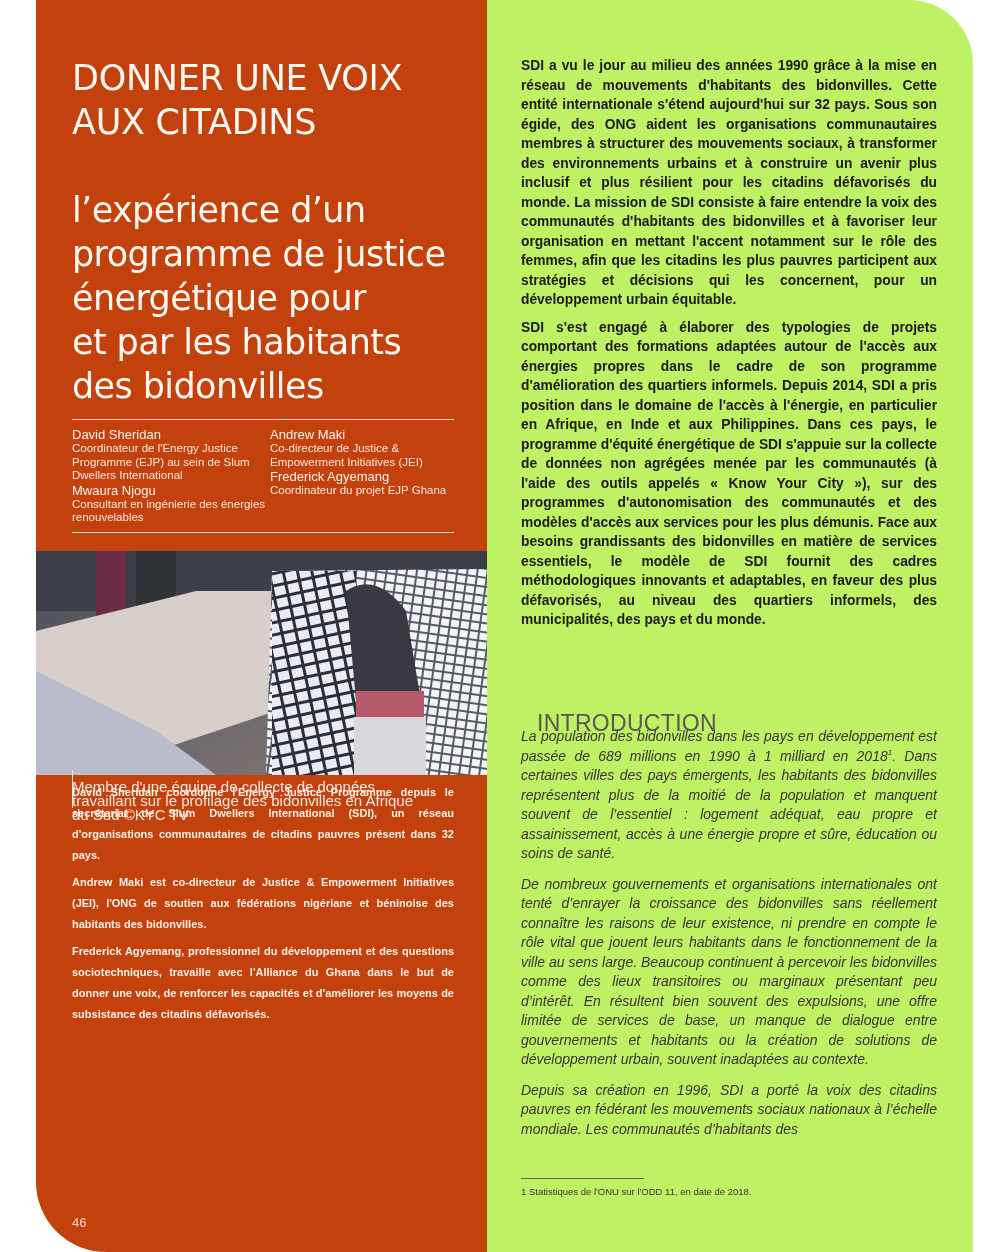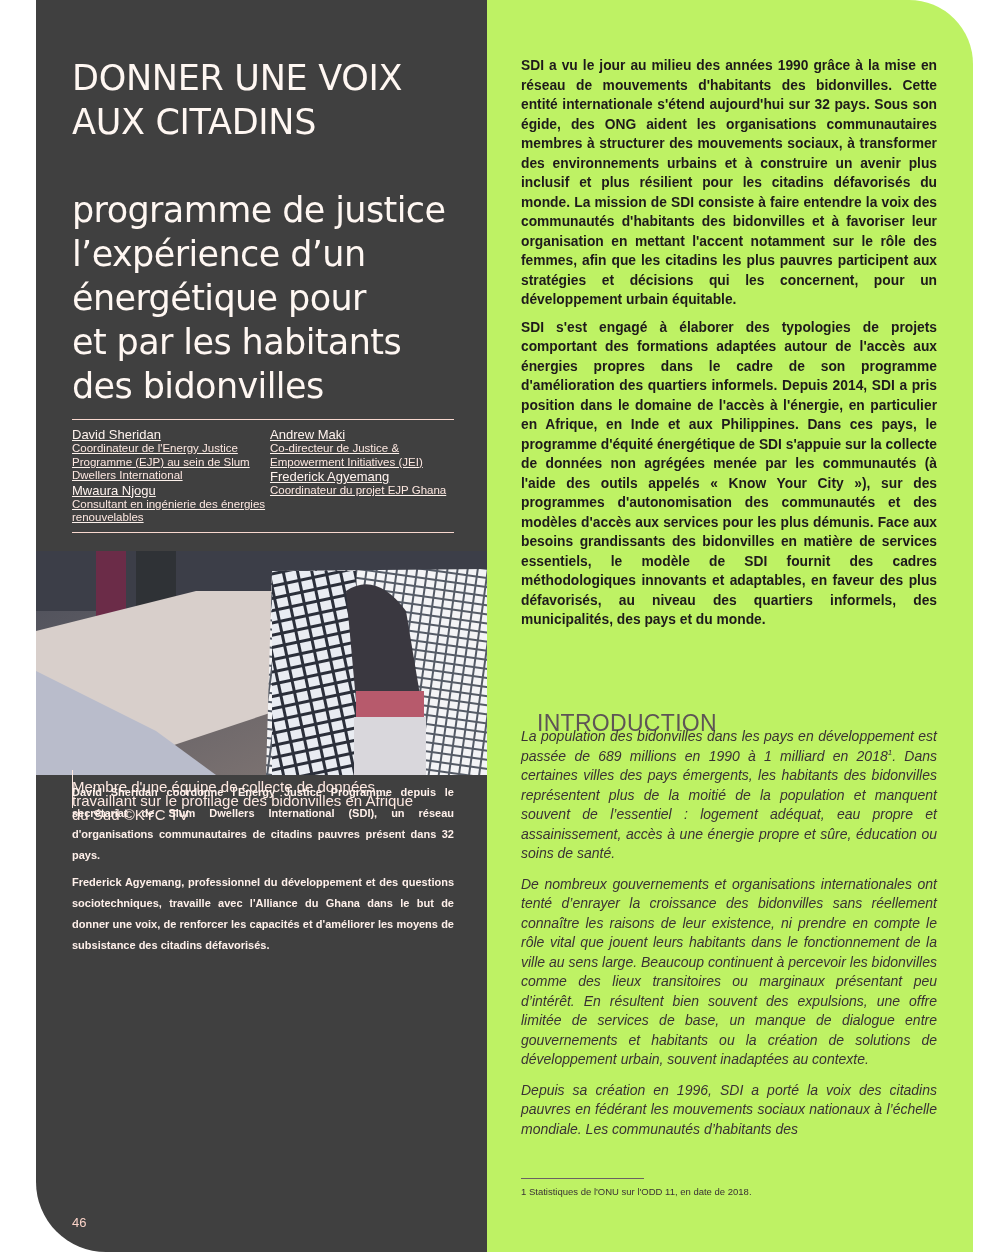--- a/index.html
+++ b/index.html
@@ -3,21 +3,21 @@
 <meta charset="utf-8">
 <style>
   html, body { margin:0; padding:0; }
   body {
     width:1008px; height:1252px; position:relative; overflow:hidden;
     background:#ffffff;
     font-family:"Liberation Sans", sans-serif;
   }
   .left-panel {
     position:absolute; left:36px; top:0; width:451px; height:1252px;
-    background:#404040; border-bottom-left-radius:70px;
+    background:#c2410c; border-bottom-left-radius:70px;
     color:#fdf2ec;
   }
   .right-panel {
     position:absolute; left:487px; top:0; width:486px; height:1252px;
     background:#bef264; border-top-right-radius:64px;
     color:#1e1a1b;
   }
   .title-main {
     position:absolute; left:36px; top:56px; width:420px;
     font-family:"DejaVu Sans", sans-serif;
@@ -26,21 +26,21 @@
   }
   .title-sub {
     position:absolute; left:36px; top:188px; width:420px;
     font-family:"DejaVu Sans", sans-serif;
     font-size:35px; line-height:44px; font-weight:normal; color:#fff7f2;
     letter-spacing:-0.6px; margin:0;
   }
   .title-sub .ln, .title-main .ln { display:block; white-space:nowrap; }
   .rule { position:absolute; left:36px; width:382px; height:1px; background:#f9d8cf; }
   .authors { position:absolute; left:36px; top:427px; width:400px; font-size:11.5px; line-height:13.6px; }
-  .authors .col { position:absolute; top:0; width:200px;text-decoration:underline; }
+  .authors .col { position:absolute; top:0; width:200px; }
   .authors .col.c2 { left:198px; }
   .authors .name { font-size:13px; line-height:15px; display:block; color:#fff3ee; }
   .authors .role { display:block; color:#fde7e0; }
   .photo {
     position:absolute; left:0; top:551px; width:451px; height:224px; overflow:hidden;
     background:#5b5a63;
   }
   .caption { position:absolute; left:36px; top:780px; width:360px; font-size:15px; line-height:14px; color:#fde8e1; }
   .caption-bar { position:absolute; left:36px; top:770px; width:1px; height:38px; background:#fde8e1; }
   .bios { position:absolute; left:36px; top:782px; width:382px; font-size:11px; line-height:21px; font-weight:bold; color:#fff0ea; text-align:justify; }
@@ -59,22 +59,22 @@
 </style>
 </head>
 <body>
 
 <div class="left-panel">
   <h1 class="title-main">
     <span class="ln">DONNER UNE VOIX</span>
     <span class="ln">AUX CITADINS</span>
   </h1>
   <h2 class="title-sub">
+    <span class="ln">l’expérience d’un</span>
     <span class="ln">programme de justice</span>
-    <span class="ln">l’expérience d’un</span>
     <span class="ln">énergétique pour</span>
     <span class="ln">et par les habitants</span>
     <span class="ln">des bidonvilles</span>
   </h2>
 
   <div class="rule" style="top:419px;"></div>
 
   <div class="authors">
     <div class="col c1">
       <span class="name">David Sheridan</span>
@@ -120,20 +120,21 @@
       <rect x="320" y="140" width="68" height="28" fill="#b75a6c"></rect>
       <rect x="318" y="166" width="72" height="58" fill="#d9d7dc"></rect>
     </svg>
   </div>
 
   <div class="caption-bar"></div>
   <div class="caption">Membre d'une équipe de collecte de données, travaillant sur le profilage des bidonvilles en Afrique du Sud ©KYC TV</div>
 
   <div class="bios">
     <p>David Sheridan coordonne l'Energy Justice Programme depuis le secrétariat de Slum Dwellers International (SDI), un réseau d'organisations communautaires de citadins pauvres présent dans 32 pays.</p>
+    <p>Andrew Maki est co-directeur de Justice &amp; Empowerment Initiatives (JEI), l'ONG de soutien aux fédérations nigériane et béninoise des habitants des bidonvilles.</p>
     <p>Frederick Agyemang, professionnel du développement et des questions sociotechniques, travaille avec l'Alliance du Ghana dans le but de donner une voix, de renforcer les capacités et d'améliorer les moyens de subsistance des citadins défavorisés.</p>
   </div>
 
   <div class="page-num">46</div>
 </div>
 
 <div class="right-panel">
   <div class="rp-text bold-para" style="top:56px;">
     <p>SDI a vu le jour au milieu des années 1990 grâce à la mise en réseau de mouvements d'habitants des bidonvilles. Cette entité internationale s'étend aujourd'hui sur 32 pays. Sous son égide, des ONG aident les organisations communautaires membres à structurer des mouvements sociaux, à transformer des environnements urbains et à construire un avenir plus inclusif et plus résilient pour les citadins défavorisés du monde. La mission de SDI consiste à faire entendre la voix des communautés d'habitants des bidonvilles et à favoriser leur organisation en mettant l'accent notamment sur le rôle des femmes, afin que les citadins les plus pauvres participent aux stratégies et décisions qui les concernent, pour un développement urbain équitable.</p>
     <p>SDI s'est engagé à élaborer des typologies de projets comportant des formations adaptées autour de l'accès aux énergies propres dans le cadre de son programme d'amélioration des quartiers informels. Depuis 2014, SDI a pris position dans le domaine de l'accès à l'énergie, en particulier en Afrique, en Inde et aux Philippines. Dans ces pays, le programme d'équité énergétique de SDI s'appuie sur la collecte de données non agrégées menée par les communautés (à l'aide des outils appelés « Know Your City »), sur des programmes d'autonomisation des communautés et des modèles d'accès aux services pour les plus démunis. Face aux besoins grandissants des bidonvilles en matière de services essentiels, le modèle de SDI fournit des cadres méthodologiques innovants et adaptables, en faveur des plus défavorisés, au niveau des quartiers informels, des municipalités, des pays et du monde.</p>

